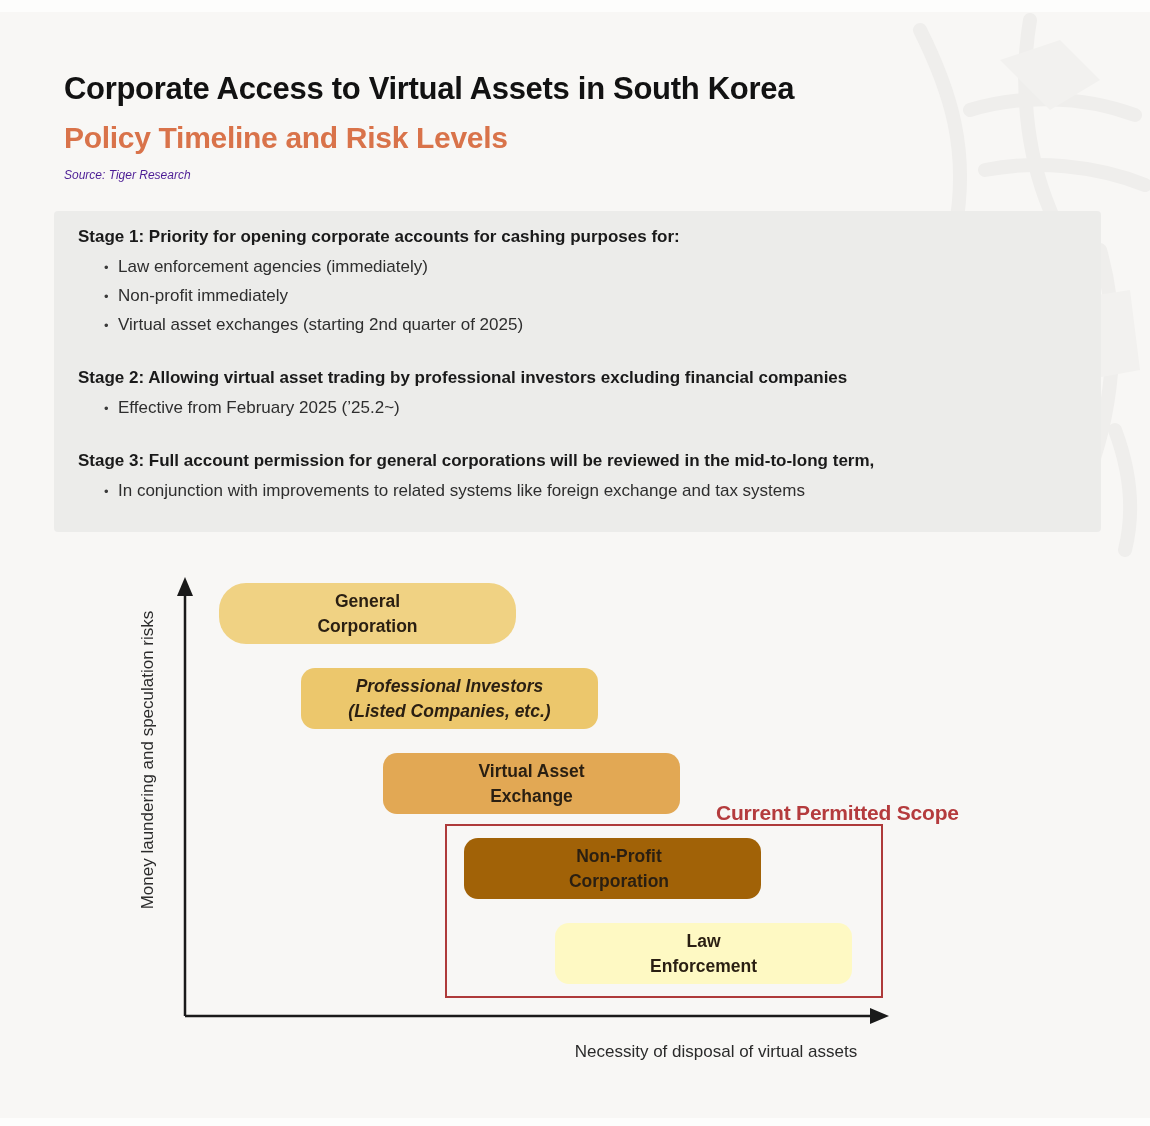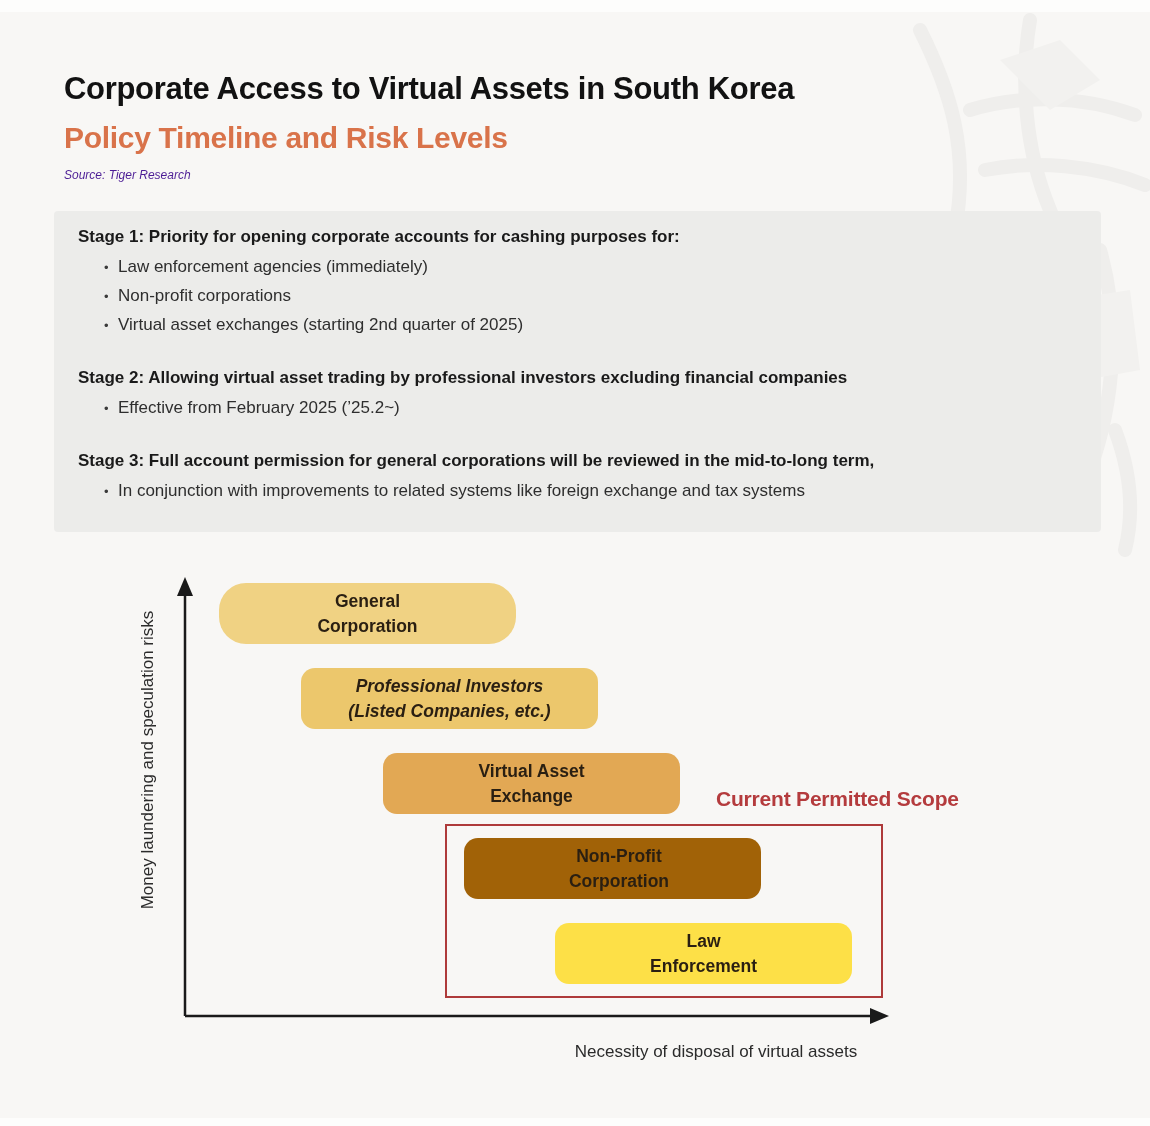--- a/index.html
+++ b/index.html
@@ -131,21 +131,21 @@
 
       <div class="stage">
         <div class="stage-heading">Stage 1: Priority for opening corporate accounts for cashing purposes for:</div>
         <ul class="stage-bullets">
           <li>
             <span class="bullet-marker">•</span>
             <span>Law enforcement agencies (immediately)</span>
           </li>
           <li>
             <span class="bullet-marker">•</span>
-            <span>Non-profit corporations</span>
+            <span>Non-profit immediately</span>
           </li>
           <li>
             <span class="bullet-marker">•</span>
             <span>Virtual asset exchanges (starting 2nd quarter of 2025)</span>
           </li>
         </ul>
       </div>
 
       <div class="stage">
         <div class="stage-heading">Stage 2: Allowing virtual asset trading by professional investors excluding financial companies</div>
@@ -177,21 +177,21 @@
           <polygon points="185,17 177,36 193,36" stroke="none"></polygon>
           <line x1="185" y1="456" x2="874" y2="456"></line>
           <polygon points="889,456 870,448 870,464" stroke="none"></polygon>
         </g>
       </svg>
 
       <div class="y-axis-label">Money laundering and speculation risks</div>
       <div class="x-axis-label">Necessity of disposal of virtual assets</div>
 
       <div class="scope-rect" style="border-color: rgb(174, 58, 58);"></div>
-      <div class="scope-label" style="color: rgb(180, 59, 61);">Current Permitted Scope</div>
+      <div class="scope-label" style="color: rgb(180, 59, 61); margin-top: 14px;">Current Permitted Scope</div>
 
       <div class="risk-box risk-box-0" style="background-color: rgb(240, 210, 131); border-radius: 27px;">
         <span>General</span>
         <span>Corporation</span>
       </div>
 
       <div class="risk-box risk-box-1" style="background-color: rgb(236, 199, 108);">
         <span>Professional Investors</span>
         <span>(Listed Companies, etc.)</span>
       </div>
@@ -199,21 +199,21 @@
       <div class="risk-box risk-box-2" style="background-color: rgb(226, 168, 84);">
         <span>Virtual Asset</span>
         <span>Exchange</span>
       </div>
 
       <div class="risk-box risk-box-3" style="background-color: #a16207; padding-left: 13px;">
         <span>Non-Profit</span>
         <span>Corporation</span>
       </div>
 
-      <div class="risk-box risk-box-4" style="background-color: #fde047; text-align: right;">
+      <div class="risk-box risk-box-4" style="background-color: #fef9c3; text-align: right;">
         <span>Law</span>
         <span>Enforcement</span>
       </div>
 
     </div>
 
   </div>
 </div>
 
 </body></html>

